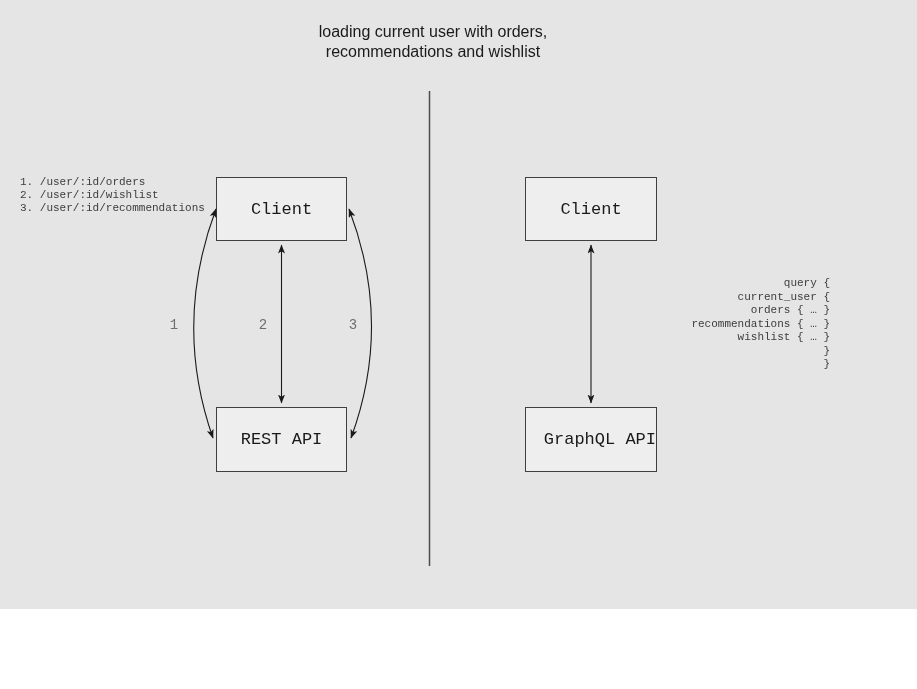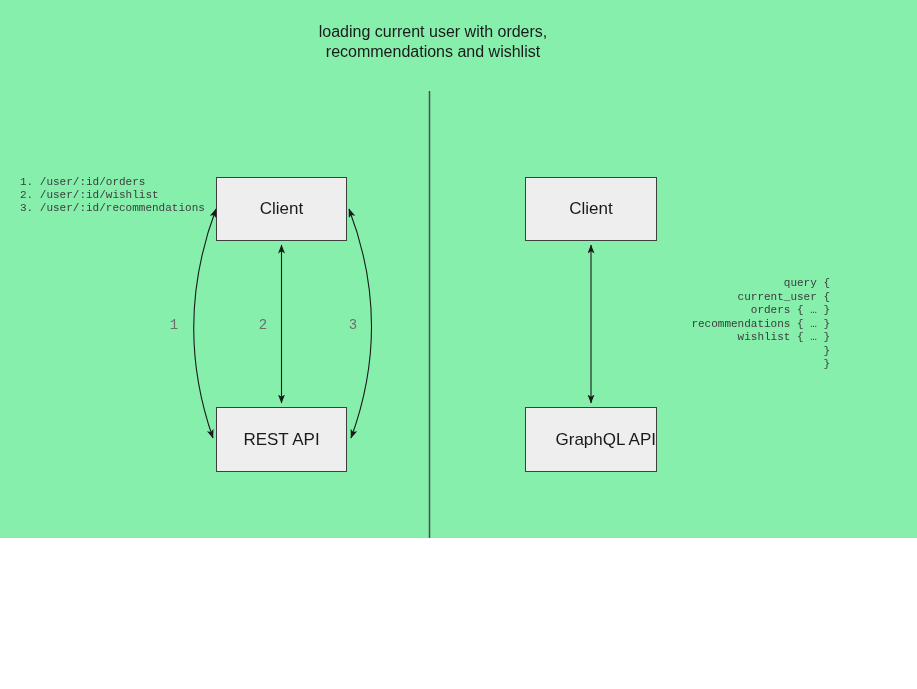--- a/index.html
+++ b/index.html
@@ -4,22 +4,22 @@
 <style>
   html, body {
     margin: 0;
     padding: 0;
     background: #ffffff;
     font-family: "Liberation Sans", sans-serif;
   }
   #canvas {
     position: relative;
     width: 917px;
-    height: 538px;
-    background: #86efac;
+    height: 609px;
+    background: #e5e5e5;
     overflow: hidden;
   }
   .title {
     position: absolute;
     left: 0;
     top: 22px;
     width: 866px;
     text-align: center;
     font-size: 16px;
     line-height: 20px;
@@ -29,20 +29,21 @@
   .node {
     position: absolute;
     background: #eeeeee;
     border: 1.5px solid #3f3f3f;
     box-sizing: border-box;
     display: flex;
     align-items: center;
     justify-content: center;
     font-size: 17px;
     color: #1a1a1a;
+    font-family: Liberation Mono, monospace;
   }
   #left-client  { left: 216px; top: 177px; width: 131px; height: 64px; }
   #left-rest    { left: 216px; top: 407px; width: 131px; height: 65px; }
   #right-client { left: 525px; top: 177px; width: 132px; height: 64px; }
   #right-graphql{ left: 525px; top: 407px; width: 132px; height: 65px; justify-content: flex-end; }
   .code {
     position: absolute;
     font-family: "Liberation Mono", monospace;
     font-size: 11px;
     color: #3d3d3d;

